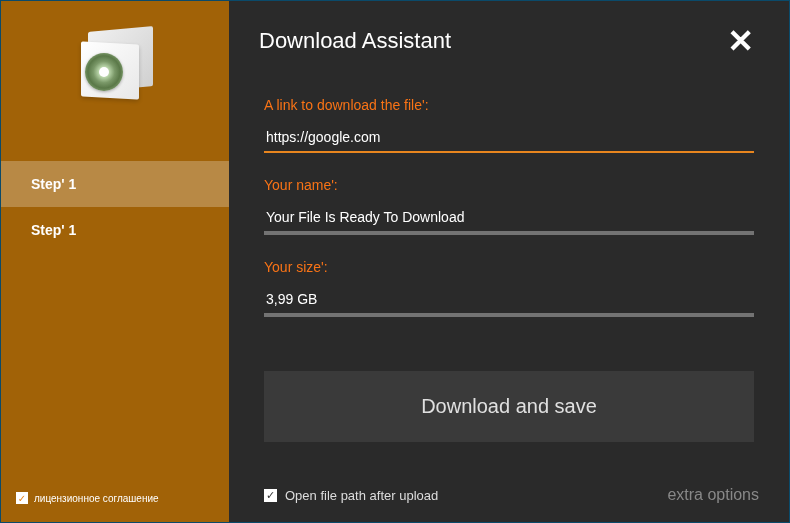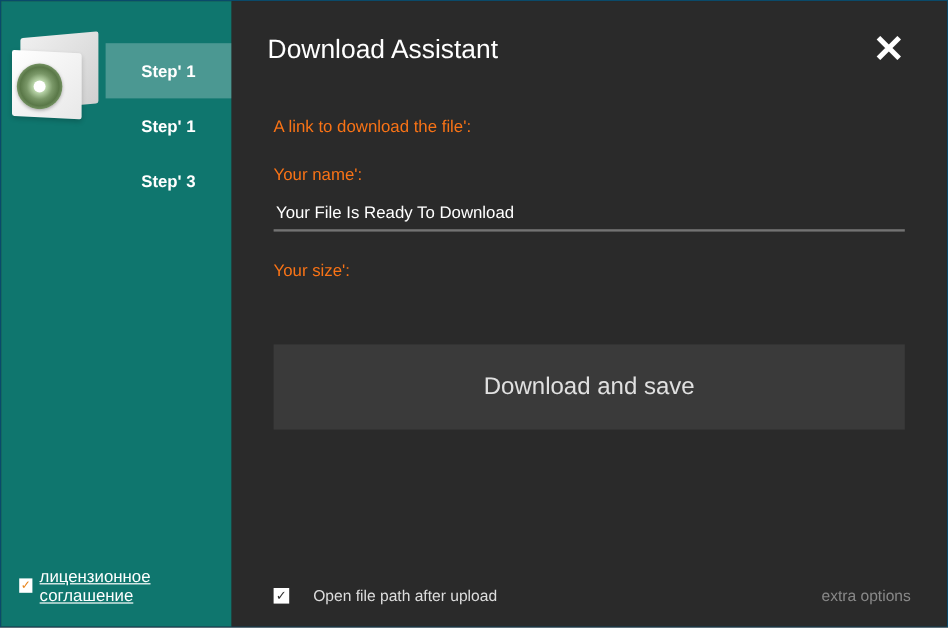--- a/index.html
+++ b/index.html
@@ -14,24 +14,24 @@
       overflow: hidden;
     }
     .window {
       width: 790px;
       height: 523px;
       border: 1px solid #0a4a6a;
       display: flex;
       background: #2a2a2a;
     }
     .sidebar {
-      width: 192px;
-      background: #0f766e;
-      display: flex;
-      flex-direction: row;
+      width: 228px;
+      background: #a16207;
+      display: flex;
+      flex-direction: column;
       position: relative;
     }
     .icon-box {
       margin: 20px auto 20px;
       width: 85px;
       height: 85px;
       position: relative;
     }
     .box-back {
       position: absolute;
@@ -102,22 +102,21 @@
       background: #fff;
       display: flex;
       align-items: center;
       justify-content: center;
       font-size: 10px;
       color: #e8851e;
       cursor: pointer;
     }
     .license-link {
       color: #fff;
-      font-size: 14px;
-      text-decoration: underline;
+      font-size: 10px;
       cursor: pointer;
     }
     .main {
       flex: 1;
       background: #2a2a2a;
       position: relative;
       padding: 0;
     }
     .header {
       display: flex;
@@ -153,21 +152,21 @@
       width: 100%;
       background: transparent;
       border: none;
       border-bottom: 2px solid #e8851e;
       color: #fff;
       font-size: 14px;
       padding: 6px 2px;
       outline: none;
     }
     .field-input.gray-line {
-      border-bottom: 2px solid #737373;
+      border-bottom: 4px solid #737373;
     }
     .download-btn {
       margin-top: 30px;
       width: 100%;
       padding: 24px;
       background: #3a3a3a;
       border: none;
       color: #e0e0e0;
       font-size: 20px;
       cursor: pointer;
@@ -194,65 +193,65 @@
       display: flex;
       align-items: center;
       justify-content: center;
       font-size: 11px;
       color: #333;
       cursor: pointer;
     }
     .footer-label {
       color: #ddd;
       font-size: 13px;
-      margin-left: 12px;
     }
     .extra-options {
       color: #888;
-      font-size: 13px;
+      font-size: 16px;
       cursor: pointer;
     }
   </style>
 </head>
 <body>
 
 <div class="window">
   <div class="sidebar">
     <div class="icon-box">
       <div class="box-back"></div>
       <div class="box-front"></div>
       <div class="disc"></div>
     </div>
     <div class="steps">
       <div class="step active">Step' 1</div>
       <div class="step">Step' 1</div>
-      <div class="step">Step' 3</div>
     </div>
     <div class="license-area">
       <div class="checkbox">✓</div>
       <span class="license-link">лицензионное соглашение</span>
     </div>
   </div>
 
   <div class="main">
     <div class="header">
       <div class="title">Download Assistant</div>
       <div class="close-btn">✕</div>
     </div>
 
     <div class="form">
       <div class="field">
         <div class="field-label">A link to download the file':</div>
+        <input class="field-input" value="https://google.com" style="">
       </div>
       <div class="field">
         <div class="field-label">Your name':</div>
         <input class="field-input gray-line" value="Your File Is Ready To Download" style="">
       </div>
       <div class="field">
         <div class="field-label">Your size':</div>
+        <input class="field-input gray-line" value="3,99 GB" style="">
       </div>
       <button class="download-btn">Download and save</button>
     </div>
 
     <div class="footer">
       <div class="footer-left">
         <div class="footer-checkbox">✓</div>
         <span class="footer-label">Open file path after upload</span>
       </div>
       <span class="extra-options">extra options</span>

